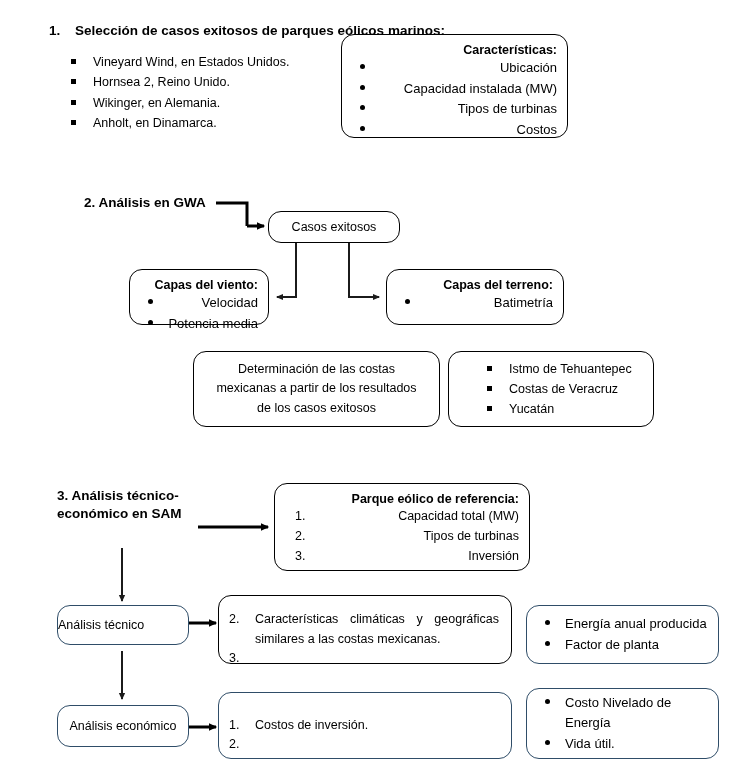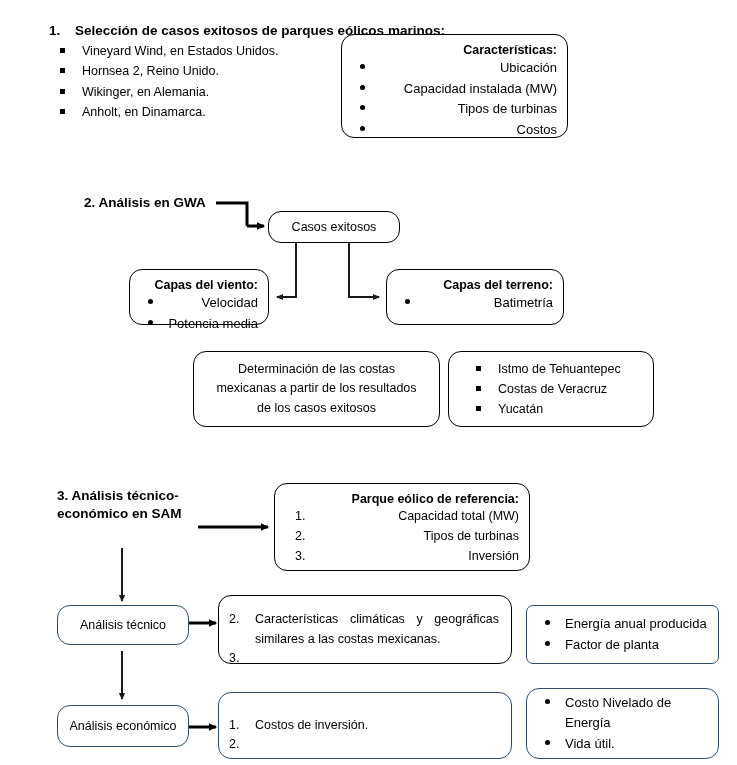--- a/index.html
+++ b/index.html
@@ -15,21 +15,21 @@
   
   .sec-heading{
     font-weight:bold;
     font-size:13.5px;
     line-height:1.35;
     white-space:pre-line;
   }
   .num-col{display:inline-block;width:26px;}
 
   
-  .sq-list{list-style:none;margin:1px;padding:0;font-size:12.5px;line-height:1.62;}
+  .sq-list{list-style:none;margin:12px;padding:0;font-size:12.5px;line-height:1.62;}
   .sq-list li{position:relative;padding-left:26px;}
   .sq-list li:before{
     content:"";position:absolute;left:4px;top:7px;
     width:5px;height:5px;background:#000;
   }
 
   .dot-list{list-style:none;margin:0;padding:0;font-size:13px;line-height:1.58;}
   .dot-list li{position:relative;padding-left:28px;}
   .dot-list li:before{
     content:"";position:absolute;left:8px;top:6px;
@@ -173,37 +173,37 @@
       <span class="n">2.</span>
       <span>Tipos de turbinas</span>
     </li>
     <li>
       <span class="n">3.</span>
       <span>Inversión</span>
     </li>
   </ul>
 </div>
 
-<div class="abs box blue" style="left:57px;top:605px;width:132px;height:40px;display:flex;align-items:center;justify-content:center;">
+<div class="abs box blue" style="left:57px;top:605px;width:132px;height:40px;display:flex;align-items:center;">
   <span class="bx-plain">Análisis técnico</span>
 </div>
 
 <div class="abs box" style="left:218px;top:595px;width:294px;height:69px;display:flex;align-items:center;">
   <ul class="num-list" style="width:100%;">
     <li style="text-align:justify;padding-right:12px;">
       <span class="n">2.</span>
       <span>Características climáticas y geográficas similares a las costas mexicanas.</span>
     </li>
     <li>
       <span class="n">3.</span>
     </li>
   </ul>
 </div>
 
-<div class="abs box blue" style="left:526px;top:605px;width:193px;height:59px;display:flex;align-items:center;border-radius:7px;">
+<div class="abs box blue" style="left:526px;top:605px;width:193px;height:59px;display:flex;align-items:center;">
   <ul class="dot-list" style="padding-left:10px;">
     <li>Energía anual producida</li>
     <li>Factor de planta</li>
   </ul>
 </div>
 
 <div class="abs box blue" style="left:57px;top:705px;width:132px;height:42px;display:flex;align-items:center;justify-content:center;">
   <span class="bx-plain">Análisis económico</span>
 </div>
 

